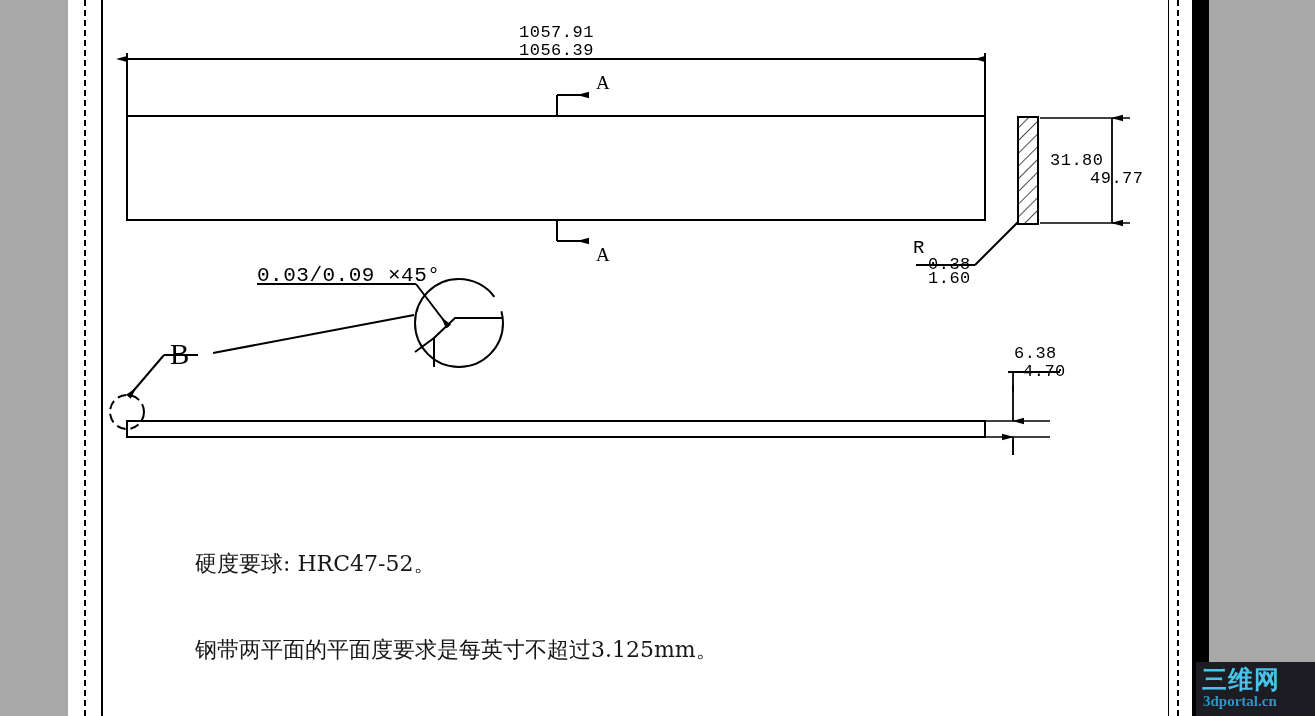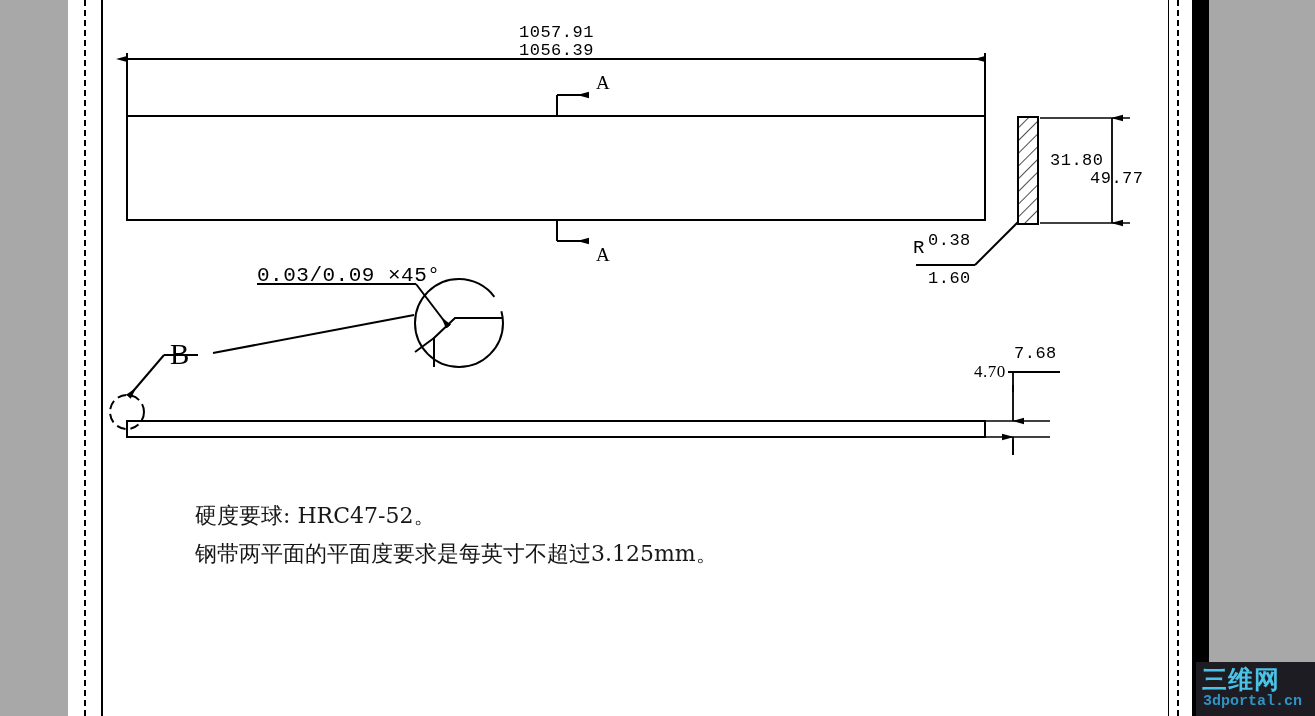--- a/index.html
+++ b/index.html
@@ -105,20 +105,21 @@
     left: 195px;
     top: 497px;
     width: 700px;
   }
   #notes .note-line {
     font-family: "DejaVu Serif", "Liberation Serif", serif;
     font-size: 22px;
     color: #171717;
     line-height: 38px;
     white-space: pre;
+    margin-top: 48px;
   }
   
   #watermark {
     position: absolute;
     left: 1196px;
     top: 662px;
     width: 119px;
     height: 54px;
     background: #1c1c22;
     overflow: hidden;
@@ -129,21 +130,21 @@
     font-family: "DejaVu Sans", sans-serif;
     font-size: 25px;
     font-weight: bold;
     color: #49c3e8;
     letter-spacing: 1px;
     white-space: pre;
   }
   #watermark .wm-en {
     position: absolute;
     left: 7px; top: 31px;
-    font-family: Liberation Mono, monospace;
+    font-family: Liberation Serif, serif;
     font-size: 15px;
     font-weight: bold;
     color: #2f93c4;
     letter-spacing: 0px;
     white-space: pre;
   }
 </style>
 </head>
 <body>
 
@@ -245,28 +246,28 @@
   <div class="lbl dim-txt" style="left:519px; top:42px;">1056.39</div>
 
   <div class="lbl sect-letter" style="left:596px; top:73px;">A</div>
   <div class="lbl sect-letter" style="left:596px; top:245px;">A</div>
 
   <div class="lbl dim-txt" style="left:1050px; top:152px;">31.80</div>
   <div class="lbl dim-txt" style="left:1090px; top:170px;">49.77</div>
 
   <div class="lbl radius-r" style="left:913px; top:239px;">R</div>
   <div class="lbl dim-txt" style="left:928px; top:230px;margin-top:40px;">1.60</div>
-  <div class="lbl dim-txt" style="left:928px; top:232px;">0.38</div>
+  <div class="lbl dim-txt" style="left:928px; top:256px;">0.38</div>
 
   <div class="lbl chamfer-txt" style="left:257px; top:265px;">0.03/0.09 ×45°</div>
 
   <div class="lbl detail-letter" style="left:170px; top:339px;">B</div>
 
-  <div class="lbl dim-txt" style="left:1014px; top:345px;">7.68</div>
-  <div class="lbl dim-txt" style="left:974px; top:363px;font-family:Liberation Serif, serif;">4.70</div>
+  <div class="lbl dim-txt" style="left:1014px; top:345px;">6.38</div>
+  <div class="lbl dim-txt" style="left:1023px; top:363px;">4.70</div>
 
   <div id="notes">
     <div class="note-line">硬度要球: HRC47-52。</div>
     <div class="note-line">钢带两平面的平面度要求是每英寸不超过3.125mm。</div>
   </div>
 
   <div id="watermark">
     <div class="wm-cn">三维网</div>
     <div class="wm-en">3dportal.cn</div>
   </div>

